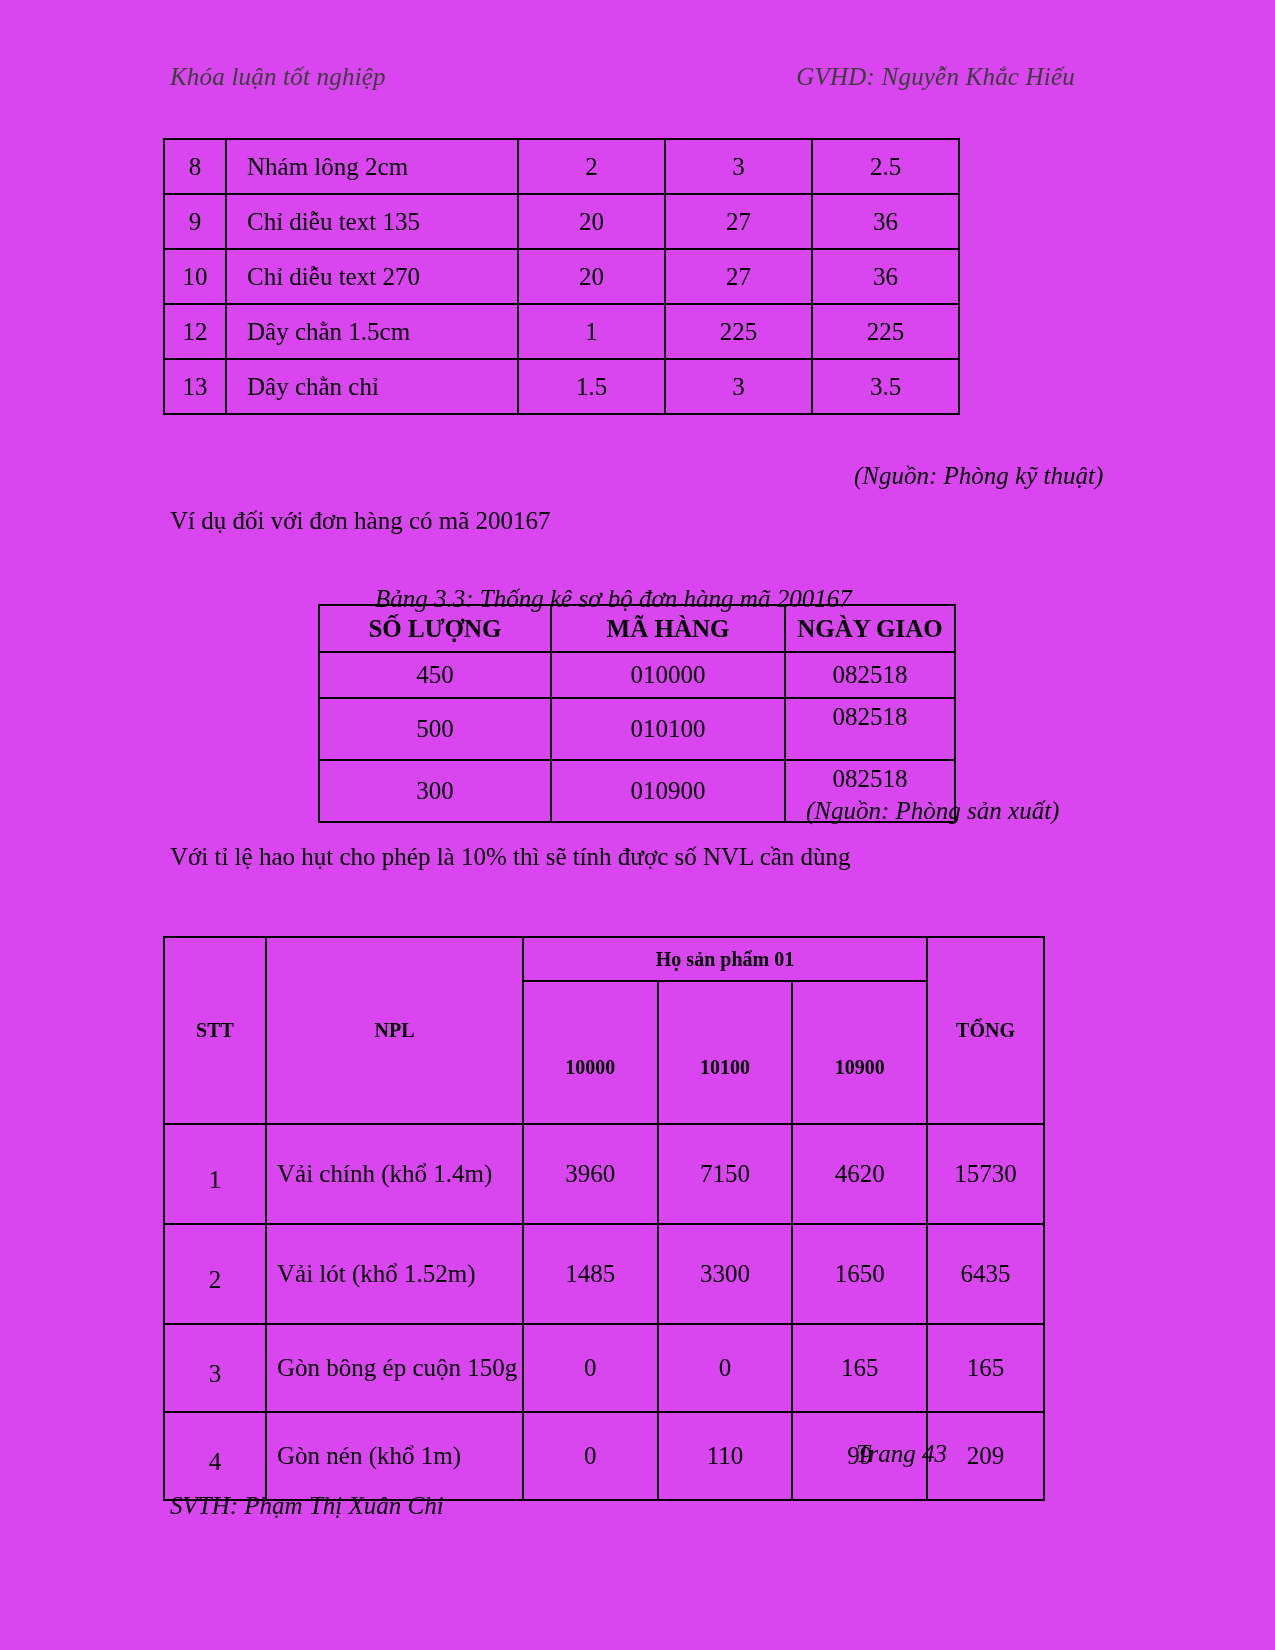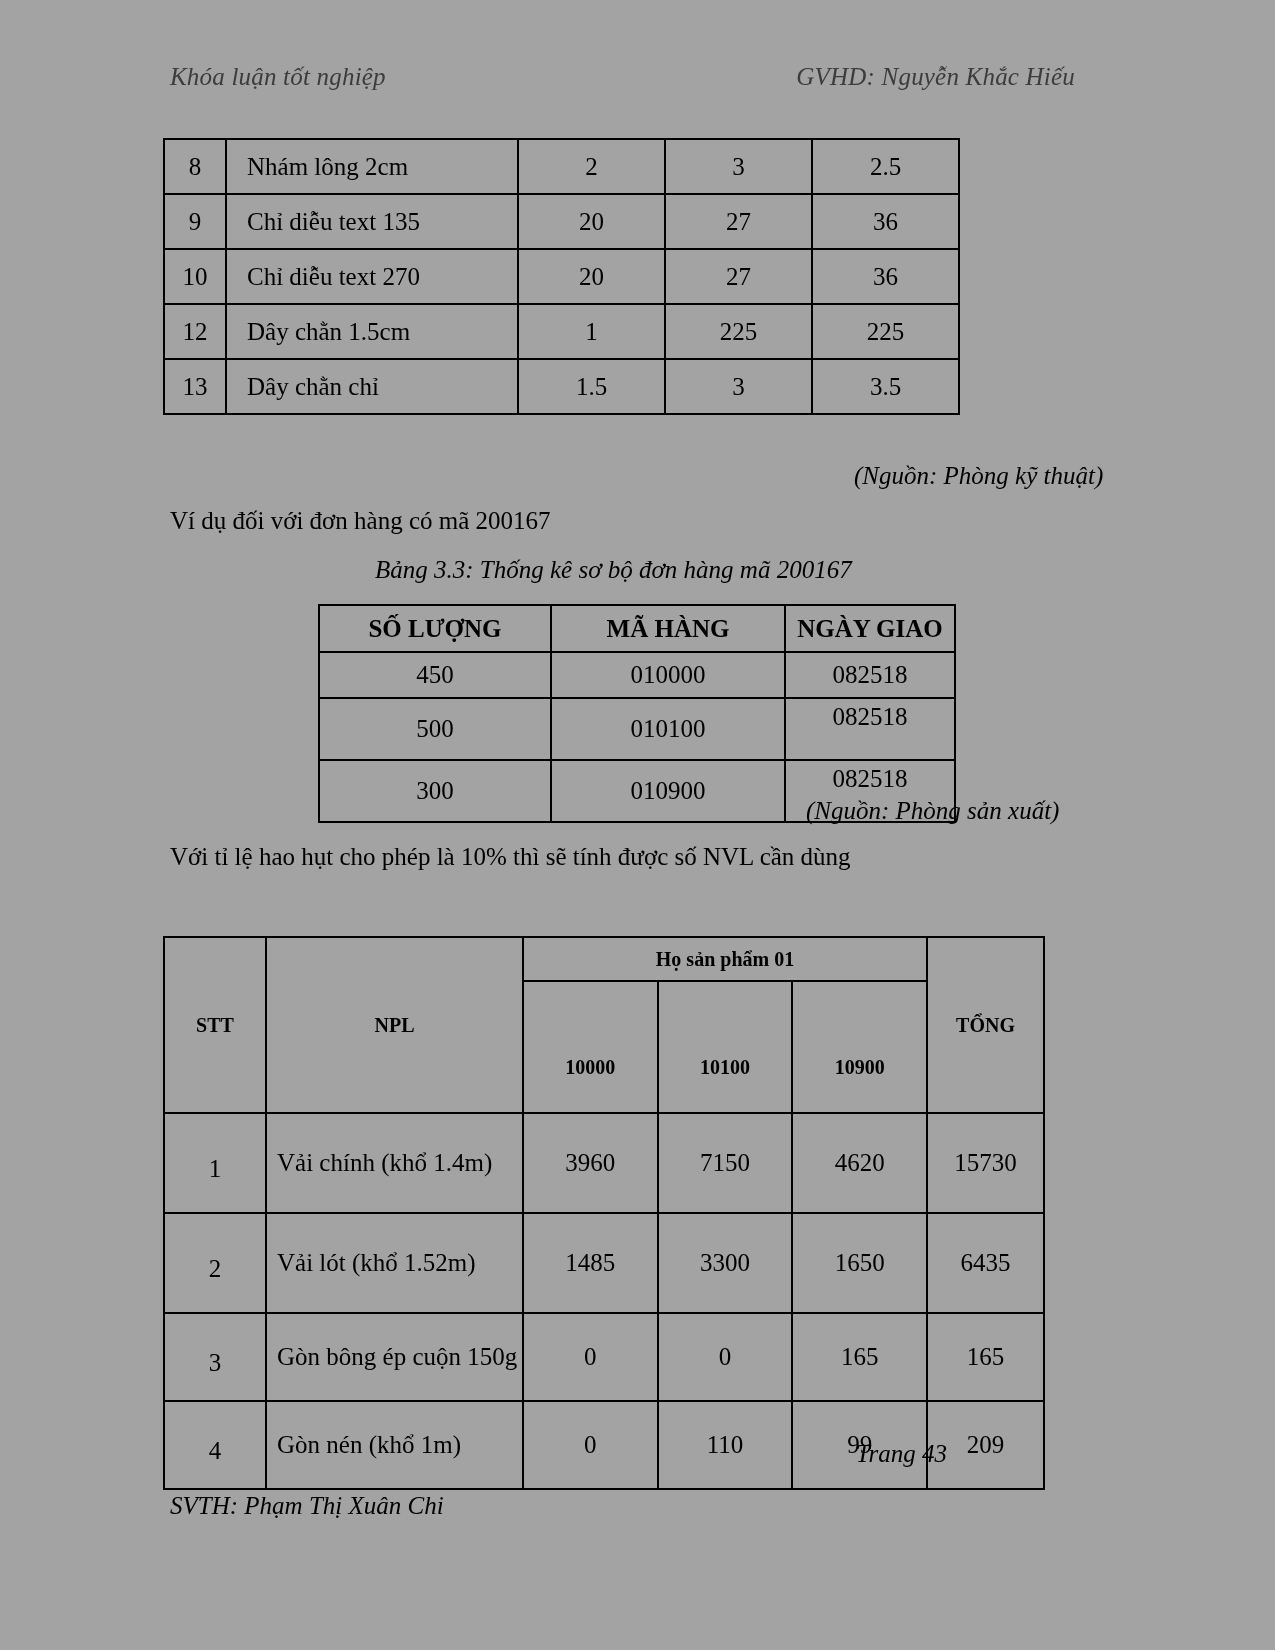--- a/index.html
+++ b/index.html
@@ -4,21 +4,21 @@
 <style>
   html, body {
     margin: 0;
     padding: 0;
     background: #ffffff;
   }
   .page {
     position: relative;
     width: 1275px;
     height: 1650px;
-    background: #a3a3a3;
+    background: #d946ef;
     font-family: "Liberation Serif", "DejaVu Serif", serif;
     color: #000000;
     box-sizing: border-box;
     overflow: hidden;
   }
 
   
   .running-header {
     position: absolute;
     top: 63px;
@@ -79,21 +79,21 @@
   .para-2 { top: 843px; left: 170px; }
 
   
   .cap {
     position: absolute;
     font-style: italic;
     font-size: 25px;
     white-space: nowrap;
     text-align: center;
   }
-  .cap-33 { top: 556px; left: 375px; font-style: italic; }
+  .cap-33 { top: 585px; left: 375px; font-style: italic; }
   .cap-34 { top: 894px; left: 352px; }
 
   
   .tbl2-wrap {
     position: absolute;
     top: 604px;
     left: 318px;
   }
   .tbl2 { width: 630px; table-layout: fixed; }
   .tbl2 th {
@@ -120,21 +120,21 @@
     font-weight: bold;
     text-align: center;
     font-size: 20px;
   }
   .tbl3 td { text-align: center; font-size: 25px; }
   .tbl3 .c-stt  { width: 100px; }
   .tbl3 .c-npl  { width: 255px; }
   .tbl3 .c-code { width: 155px; }
   .tbl3 .c-tong { width: 115px; }
   .tbl3 .h-group { height: 42px; }
-  .tbl3 .h-sub   { height: 97px; vertical-align: bottom; padding-bottom: 33px; }
+  .tbl3 .h-sub   { height: 97px; vertical-align: bottom; padding-bottom: 44px; }
   .tbl3 .h-span  { vertical-align: middle; }
   .tbl3 td.npl-cell {
     text-align: left;
     padding-left: 10px;
     line-height: 1.22;
   }
   .tbl3 tr.body-row td { height: 86px; }
   .tbl3 tr.body-row.two-line td { height: 74px; }
   .tbl3 td.stt-cell { vertical-align: middle; padding-top: 12px; }
 

